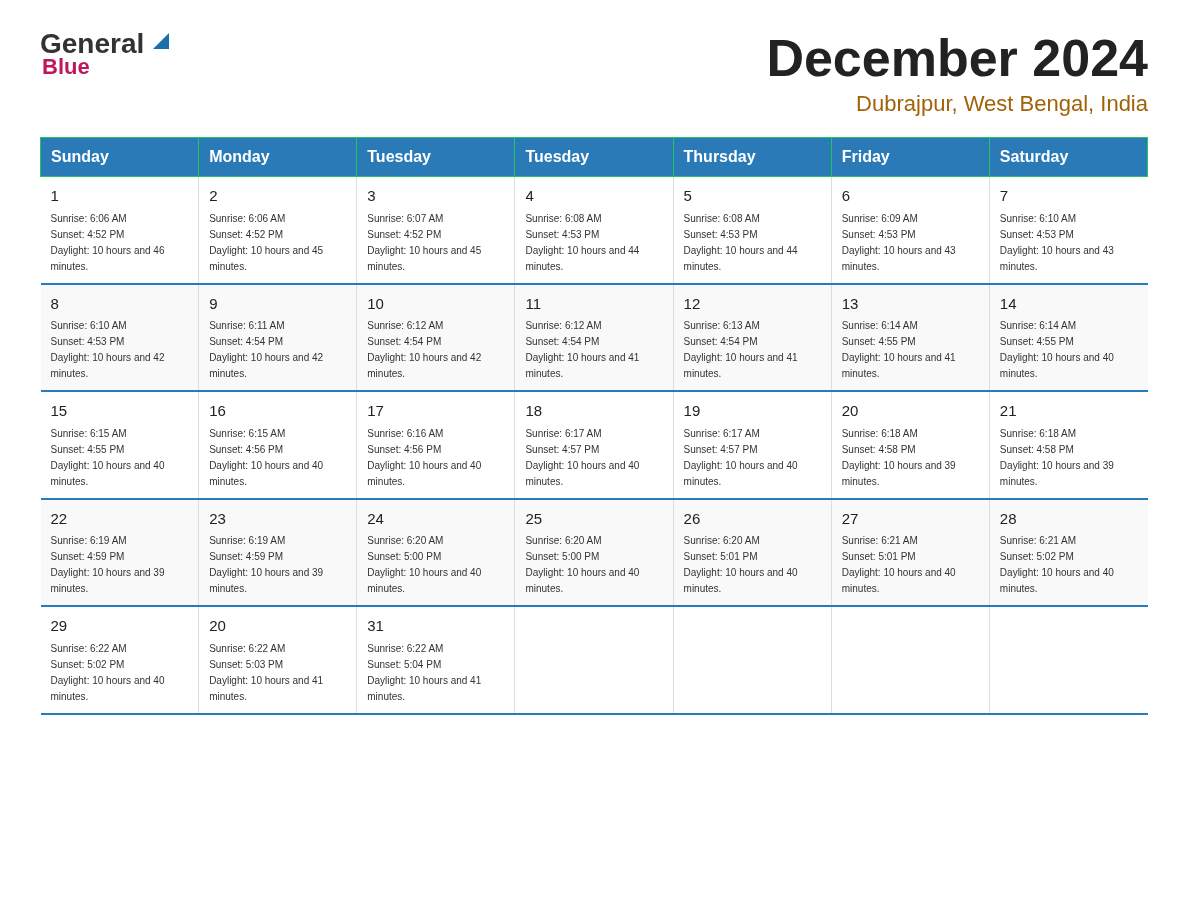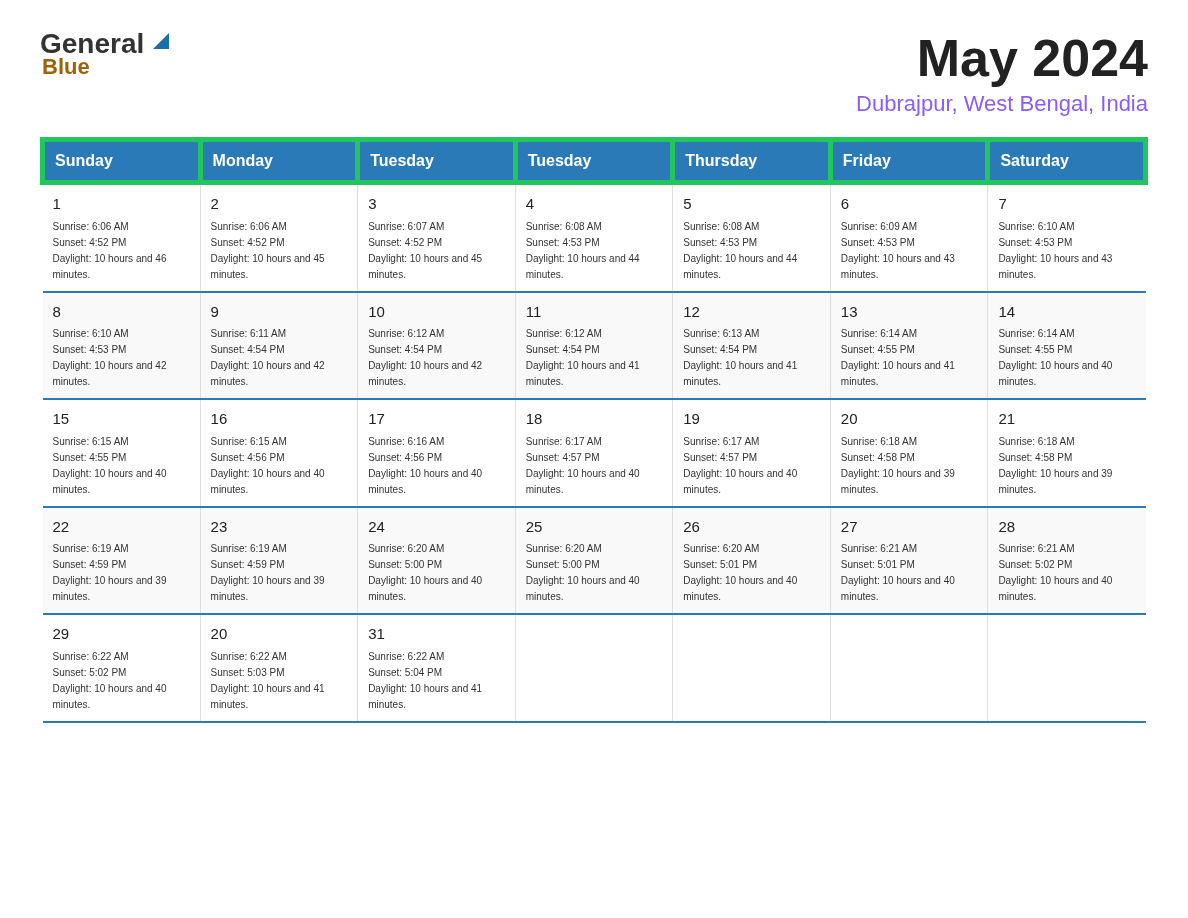--- a/index.html
+++ b/index.html
@@ -23,53 +23,53 @@
       justify-content: flex-end;
     }
     .logo-text {
       font-size: 28px;
       font-weight: bold;
       color: #333;
       line-height: 1;
     }
     .logo-subtitle {
       font-size: 22px;
-      color: #a16207;
+      color: #be185d;
       font-weight: bold;
       margin-top: -4px;
       margin-left: 2px;
     }
     .title-block {
       text-align: right;
     }
     .month-title {
       font-size: 52px;
       font-weight: bold;
       color: #222;
       line-height: 1.1;
     }
     .location-title {
       font-size: 22px;
-      color: #8b5cf6;
+      color: #a16207;
       margin-top: 4px;
       text-align: right;
     }
     table {
       width: 100%;
       border-collapse: collapse;
       margin-top: 10px;
     }
     thead th {
       background-color: #2a7ab8;
       color: #fff;
       font-size: 16px;
       font-weight: bold;
       padding: 10px 10px;
       text-align: left;
-      border: 5px solid #22c55e;
+      border: 1px solid #22c55e;
     }
     tbody tr {
       border-bottom: 2px solid #2a7ab8;
     }
     tbody td {
       vertical-align: top;
       padding: 8px 10px;
       font-size: 13.5px;
       color: #222;
       border-right: 1px solid #ddd;
@@ -112,21 +112,21 @@
       <span class="logo-text">General</span>
       <span style="display:inline-block; margin-left:3px; position:relative; top:-2px;">
         <svg width="22" height="22" viewBox="0 0 22 22">
           <polygon points="6,20 22,20 22,4" fill="#1a6fa8"></polygon>
         </svg>
       </span>
     </div>
     <div class="logo-subtitle">Blue</div>
   </div>
   <div class="title-block">
-    <div class="month-title">May 2024</div>
+    <div class="month-title">December 2024</div>
     <div class="location-title">Dubrajpur, West Bengal, India</div>
   </div>
 </div>
 
 <table>
   <thead>
     <tr>
       <th>Sunday</th>
       <th>Monday</th>
       <th>Tuesday</th>

